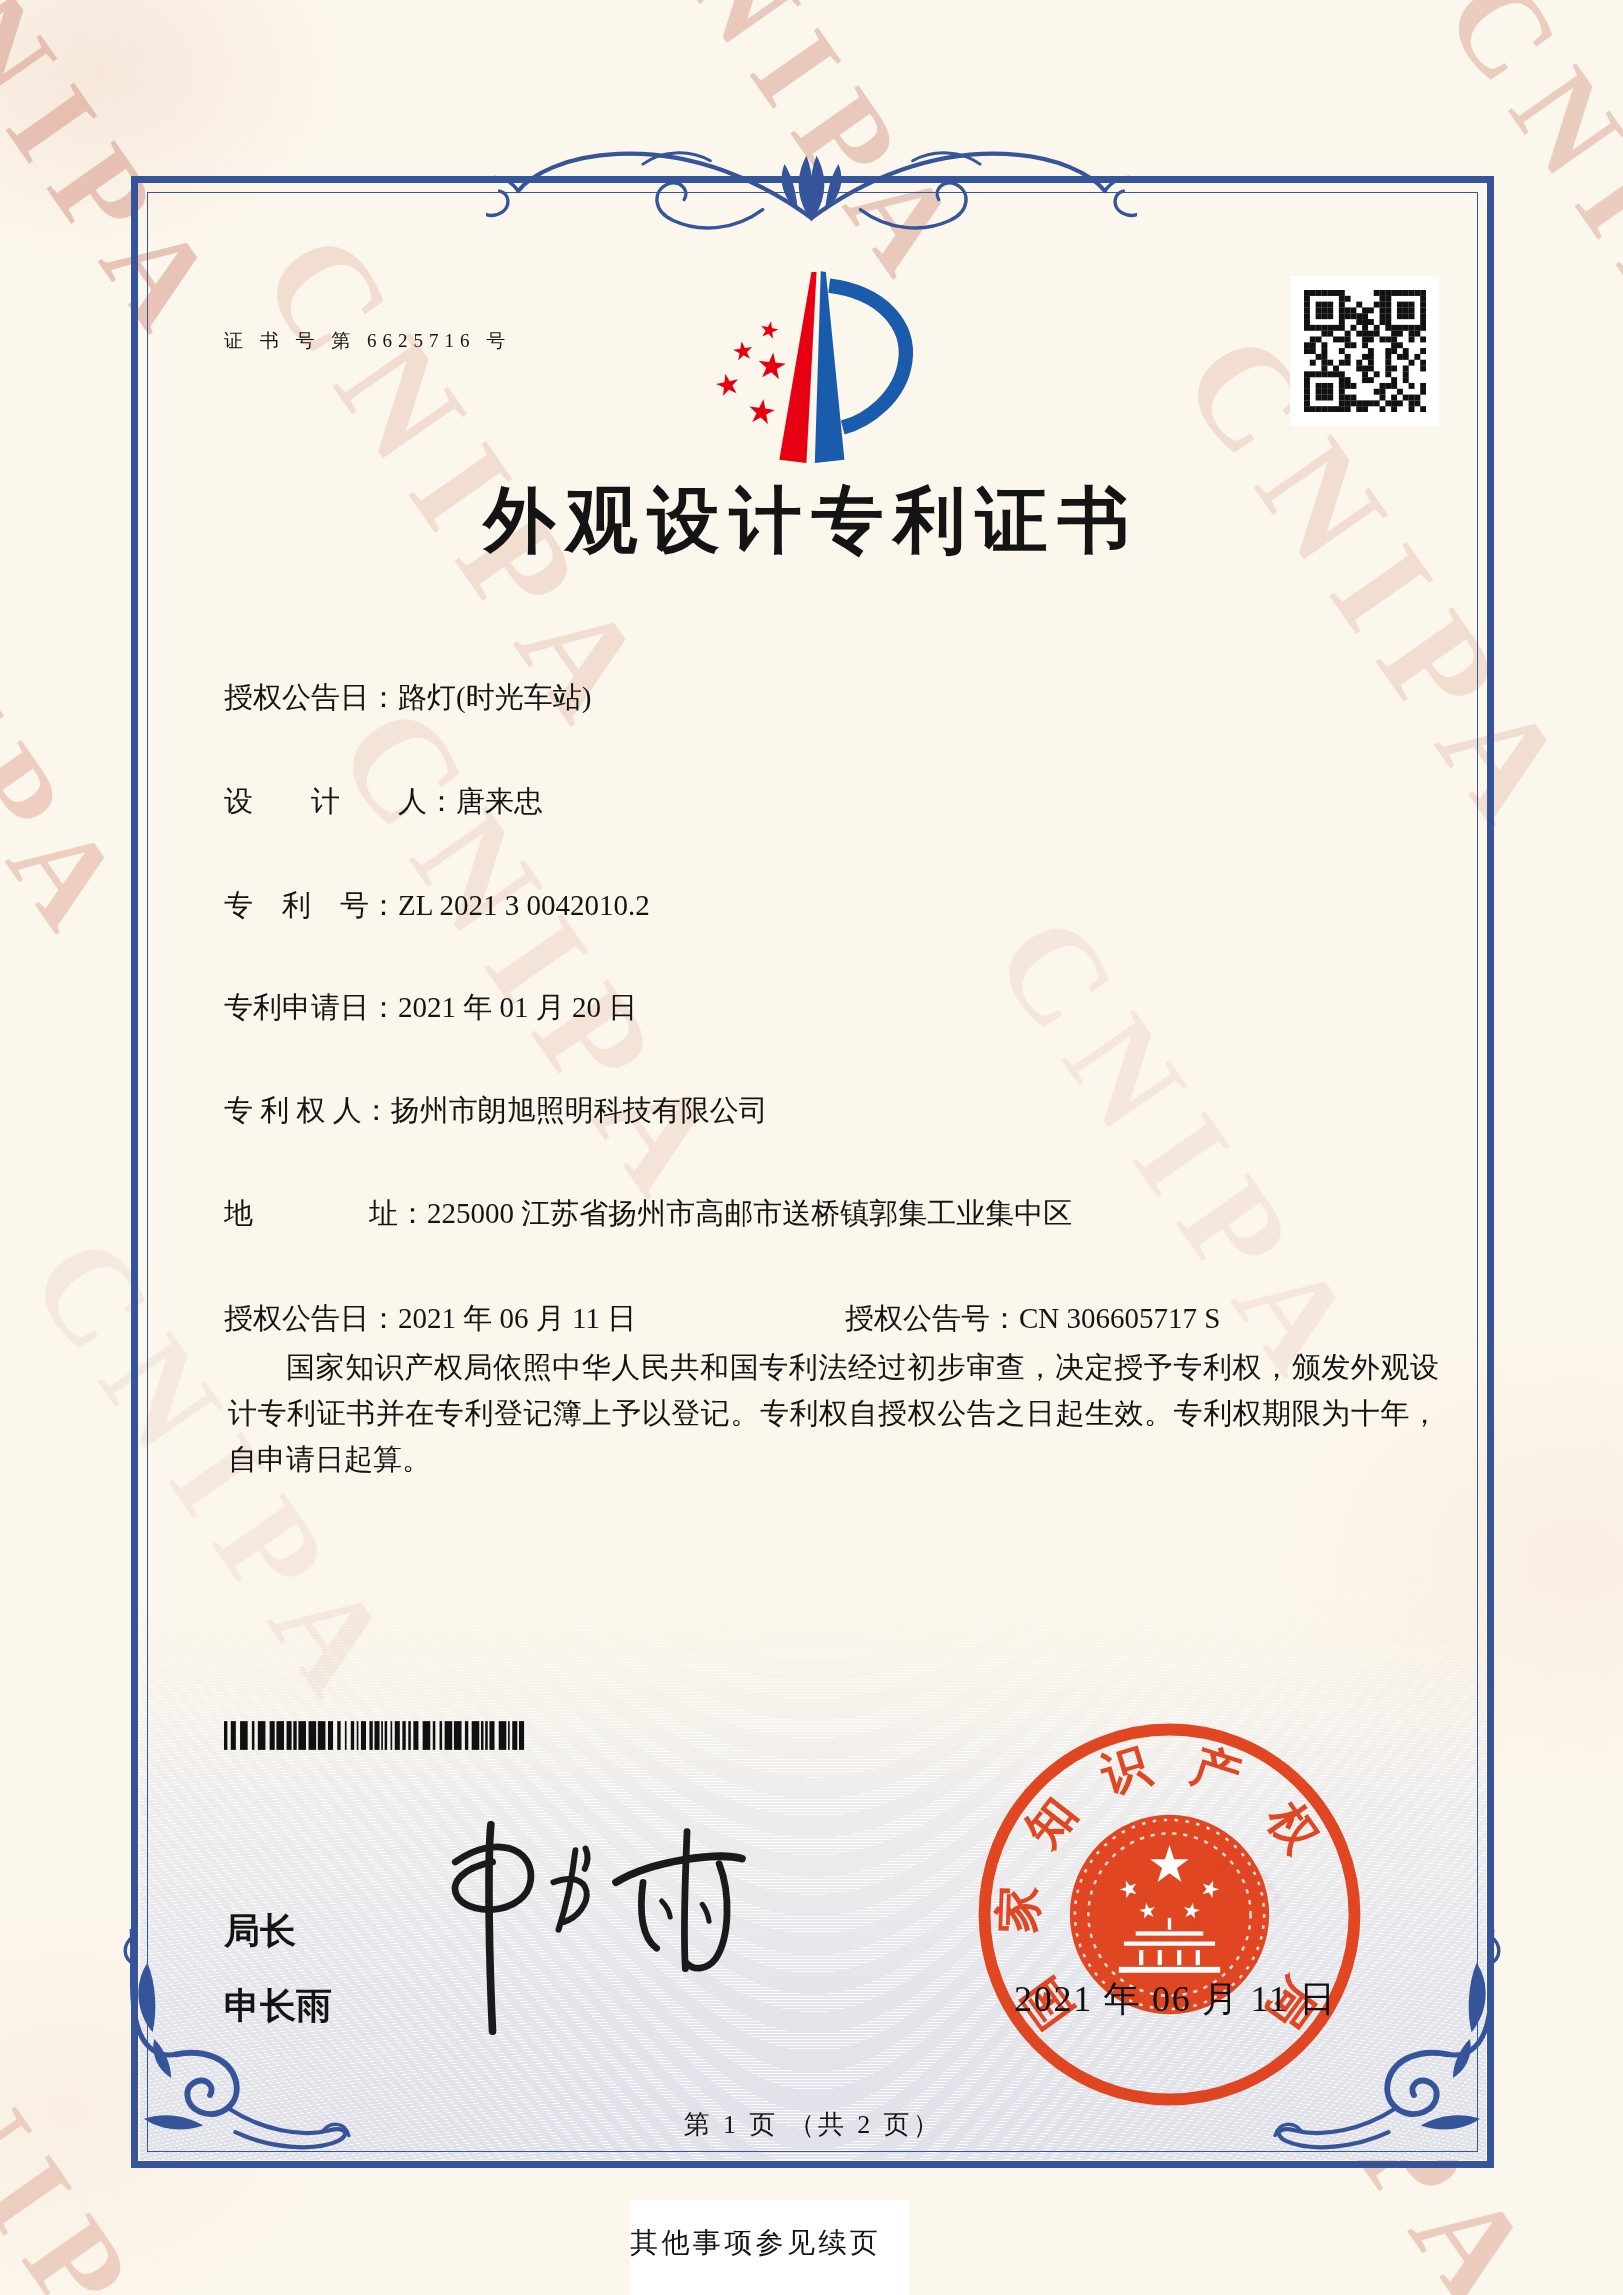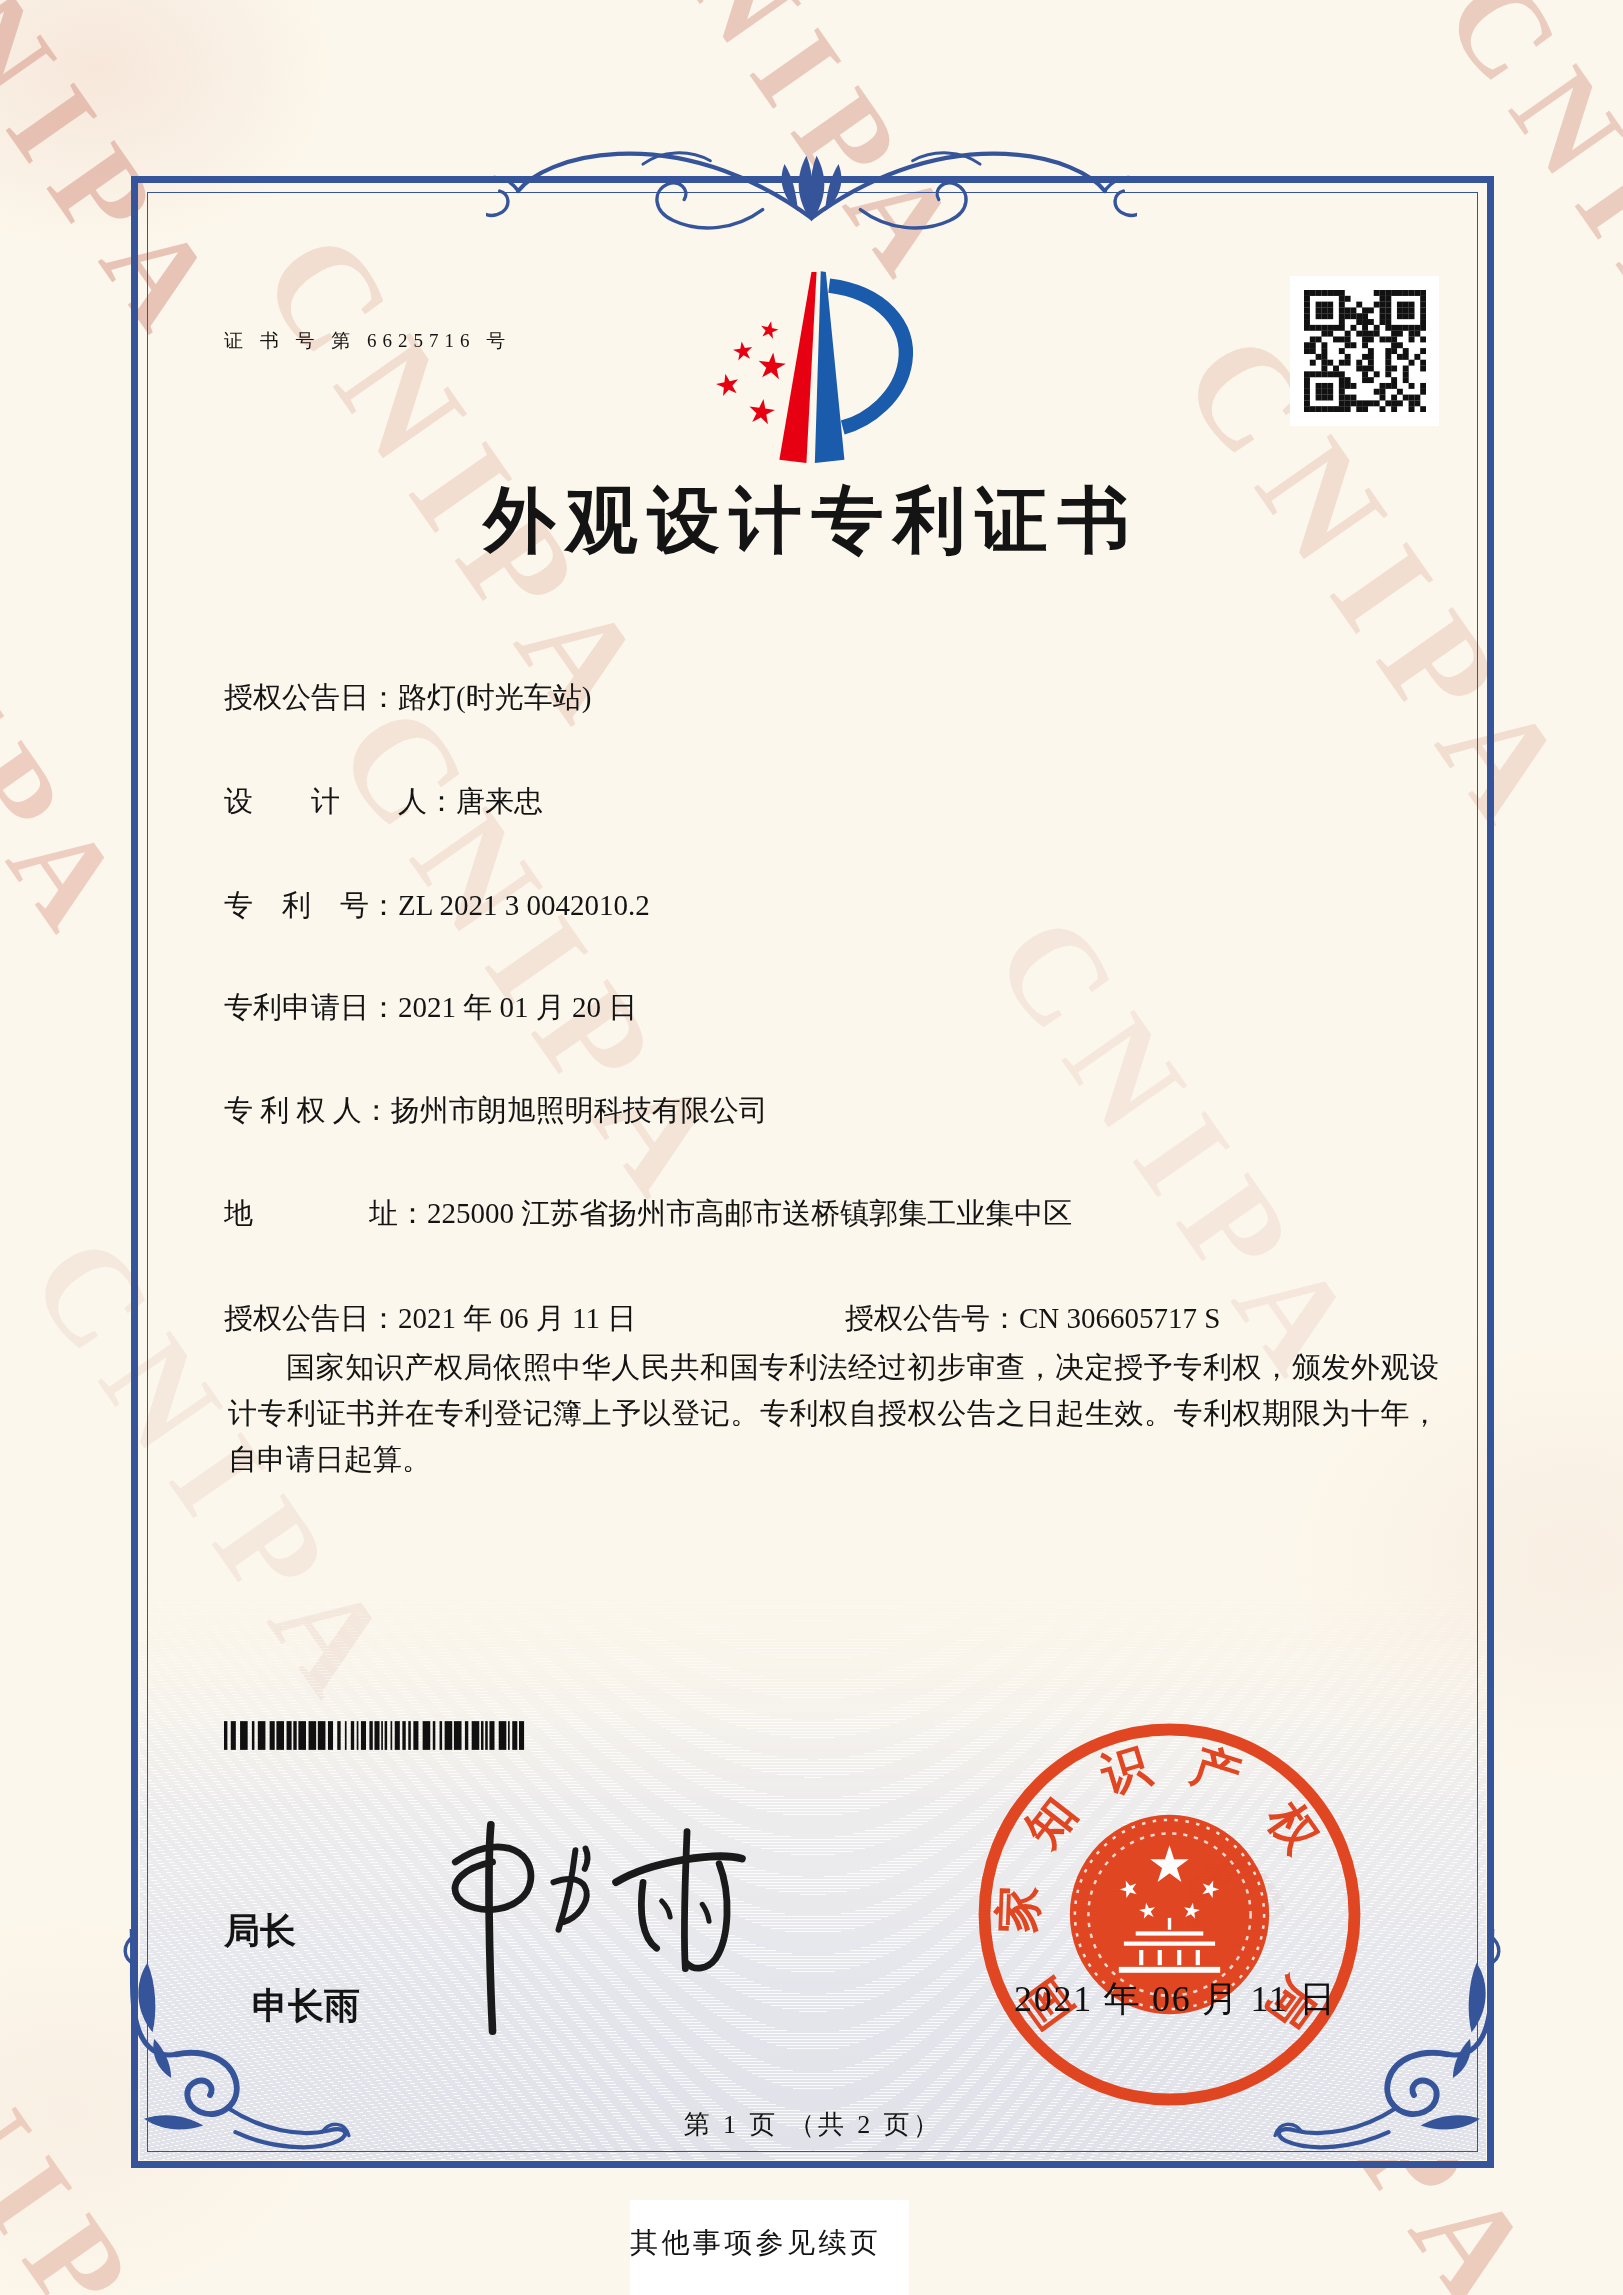--- a/index.html
+++ b/index.html
@@ -40,21 +40,21 @@
          font-size:72px; font-weight:700; letter-spacing:10px;}
   .row{position:absolute; left:224px; font-size:29px; white-space:nowrap;}
   .row .lbl{display:inline-block;}
   .grant-no{position:absolute; left:621px; top:0;}
   .paras{position:absolute; left:224px; top:1340px; width:1219px;}
   .paras p{margin:4px; font-size:29px; line-height:46px; text-align:justify; text-indent:2em;}
   .barcode-box{position:absolute; left:224px; top:1721px; z-index:5;}
   .sig-title{position:absolute; left:224px; top:1907px; font-size:36px; font-weight:700;
              font-family:"Liberation Sans","DejaVu Sans",sans-serif; z-index:5;}
   .sig-name{position:absolute; left:224px; top:1982px; font-size:36px; font-weight:700;
-            font-family:"Liberation Sans","DejaVu Sans",sans-serif; z-index:5;margin-left:28px;}
+            font-family:"Liberation Sans","DejaVu Sans",sans-serif; z-index:5;}
   .signature-svg{position:absolute; left:364px; top:1801px; z-index:5;}
   .seal-svg{position:absolute; left:971px; top:1716px; z-index:5;}
   .seal-date{position:absolute; left:964px; top:1975px; width:423px; text-align:center;
              font-size:36px; letter-spacing:1.7px; color:#101010; z-index:6;}
   .page-info{position:absolute; left:131px; top:2107px; width:1364px; text-align:center;
              font-size:26px; letter-spacing:3.4px; z-index:5;}
   .note-box{position:absolute; left:630px; top:2200px; width:279px; height:108px;
             background:#ffffff; z-index:4; text-align:left;}
   .note-box span{font-size:28px; letter-spacing:3.4px; line-height:85px;}
   .qr-box{position:absolute; left:1290px; top:276px; width:149px; height:150px; background:#ffffff; z-index:4;}

